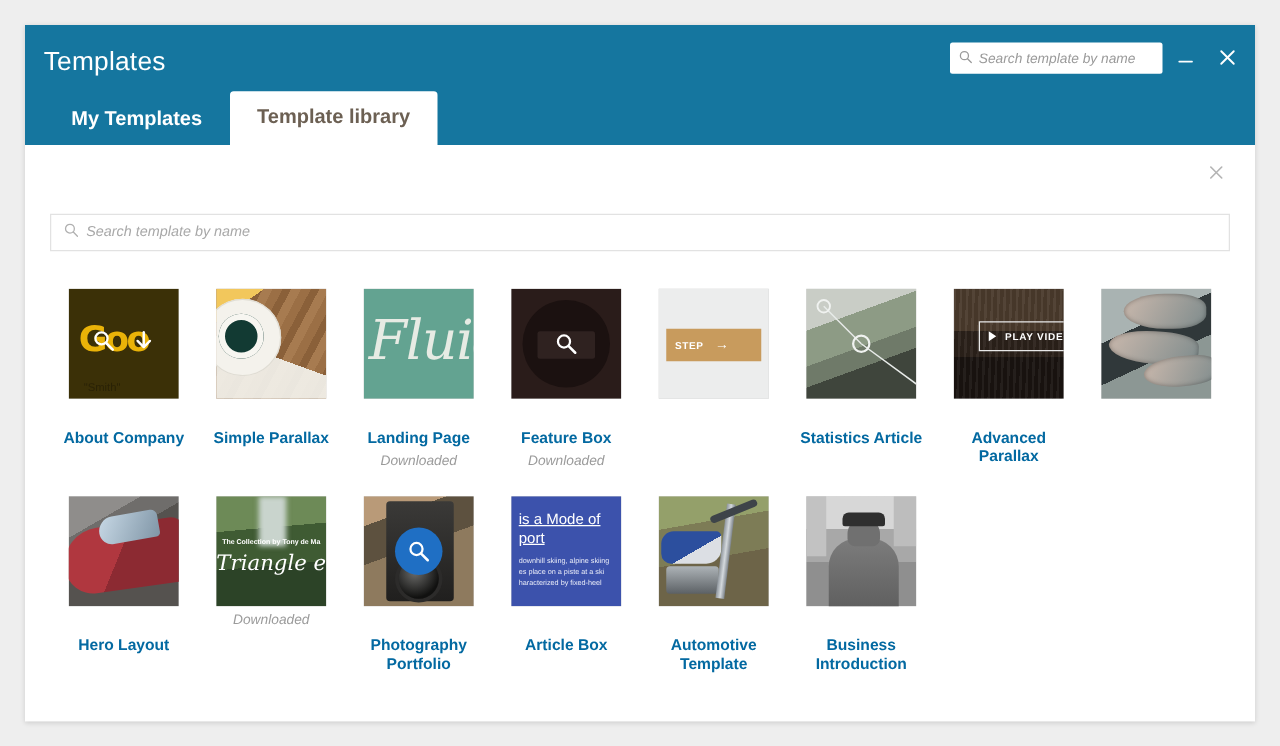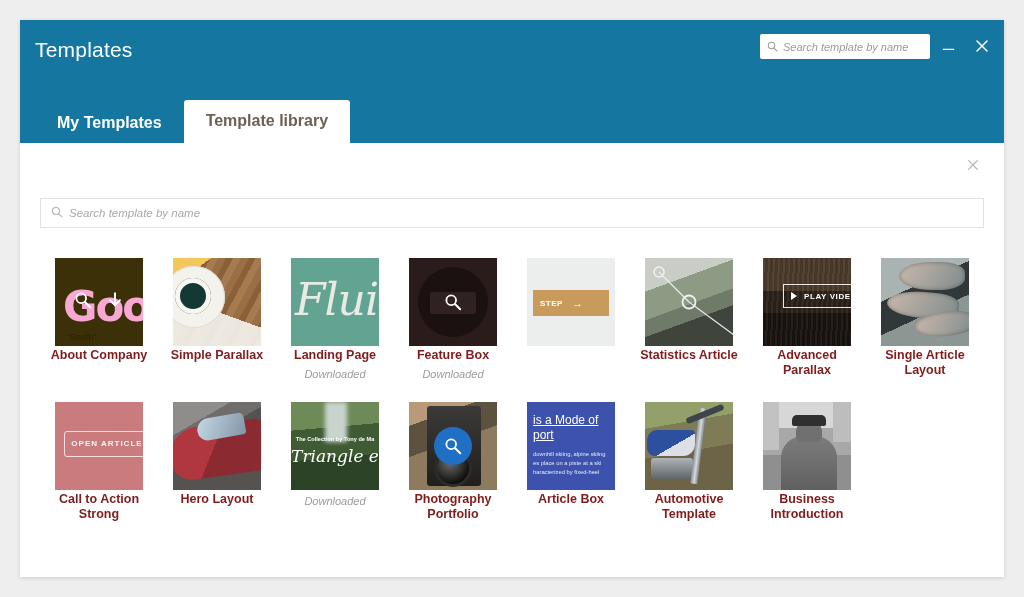--- a/index.html
+++ b/index.html
@@ -16,21 +16,21 @@
     left: 20px; top: 20px;
     width: 984px; height: 557px;
     background: #ffffff;
     box-shadow: 0 1px 4px rgba(0,0,0,0.14);
     overflow: hidden;
   }
 
   
   #title-bar {
     position: relative;
-    height: 123px;
+    height: 96px;
     background: #15769f;
   }
   #app-title {
     position: absolute;
     left: 15px; top: 18px;
     font-size: 21px;
     color: #ffffff;
     font-weight: 400;
     letter-spacing: .2px;
   }
@@ -147,24 +147,24 @@
     cursor: pointer;
   }
   .thumb {
     position: relative;
     width: 88px; height: 88px;
     overflow: hidden;
     background: #cfcfcf;
   }
   .thumb-art { position: absolute; inset: 0; }
   .card-title {
-    margin-top: 2px;
+    margin-top: 24px;
     font-size: 12.5px;
     font-weight: bold;
-    color: #7f1d1d;
+    color: #0369a1;
     text-align: center;
     line-height: 1.18;
     max-width: 100px;
   }
   .card-status {
     margin-top: 5px;
     font-size: 11px;
     font-style: italic;
     color: #9b9b9b;
     text-align: center;
@@ -192,23 +192,23 @@
     z-index: 5;
   }
 
   
   .art-about {
     background: #3b3007;
   }
   .art-about .goo {
     position: absolute;
     left: 8px; top: 24px;
-    font-size: 42px;
+    font-size: 28px;
     font-weight: bold;
-    color: #f9a8d4;
+    color: #eab308;
     letter-spacing: -2px;
     font-family: "DejaVu Sans", sans-serif;
   }
   .art-about .sub {
     position: absolute;
     left: 12px; bottom: 4px;
     font-size: 9px;
     color: #2a2206;
   }
 
@@ -624,29 +624,20 @@
           <div class="card-title">Advanced Parallax</div>
         </div>
         <div class="template-card">
           <div class="thumb">
             <div class="thumb-art art-fish">
               <div class="f f1"></div>
               <div class="f f2"></div>
               <div class="f f3"></div>
             </div>
           </div>
-          <div class="card-title">Single Article Layout</div>
-        </div>
-        <div class="template-card">
-          <div class="thumb">
-            <div class="thumb-art art-cta-strong">
-              <div class="btn">OPEN ARTICLE</div>
-            </div>
-          </div>
-          <div class="card-title">Call to Action Strong</div>
         </div>
         <div class="template-card">
           <div class="thumb">
             <div class="thumb-art art-hero">
               <div class="car"></div>
               <div class="glass"></div>
             </div>
           </div>
           <div class="card-title">Hero Layout</div>
         </div>

